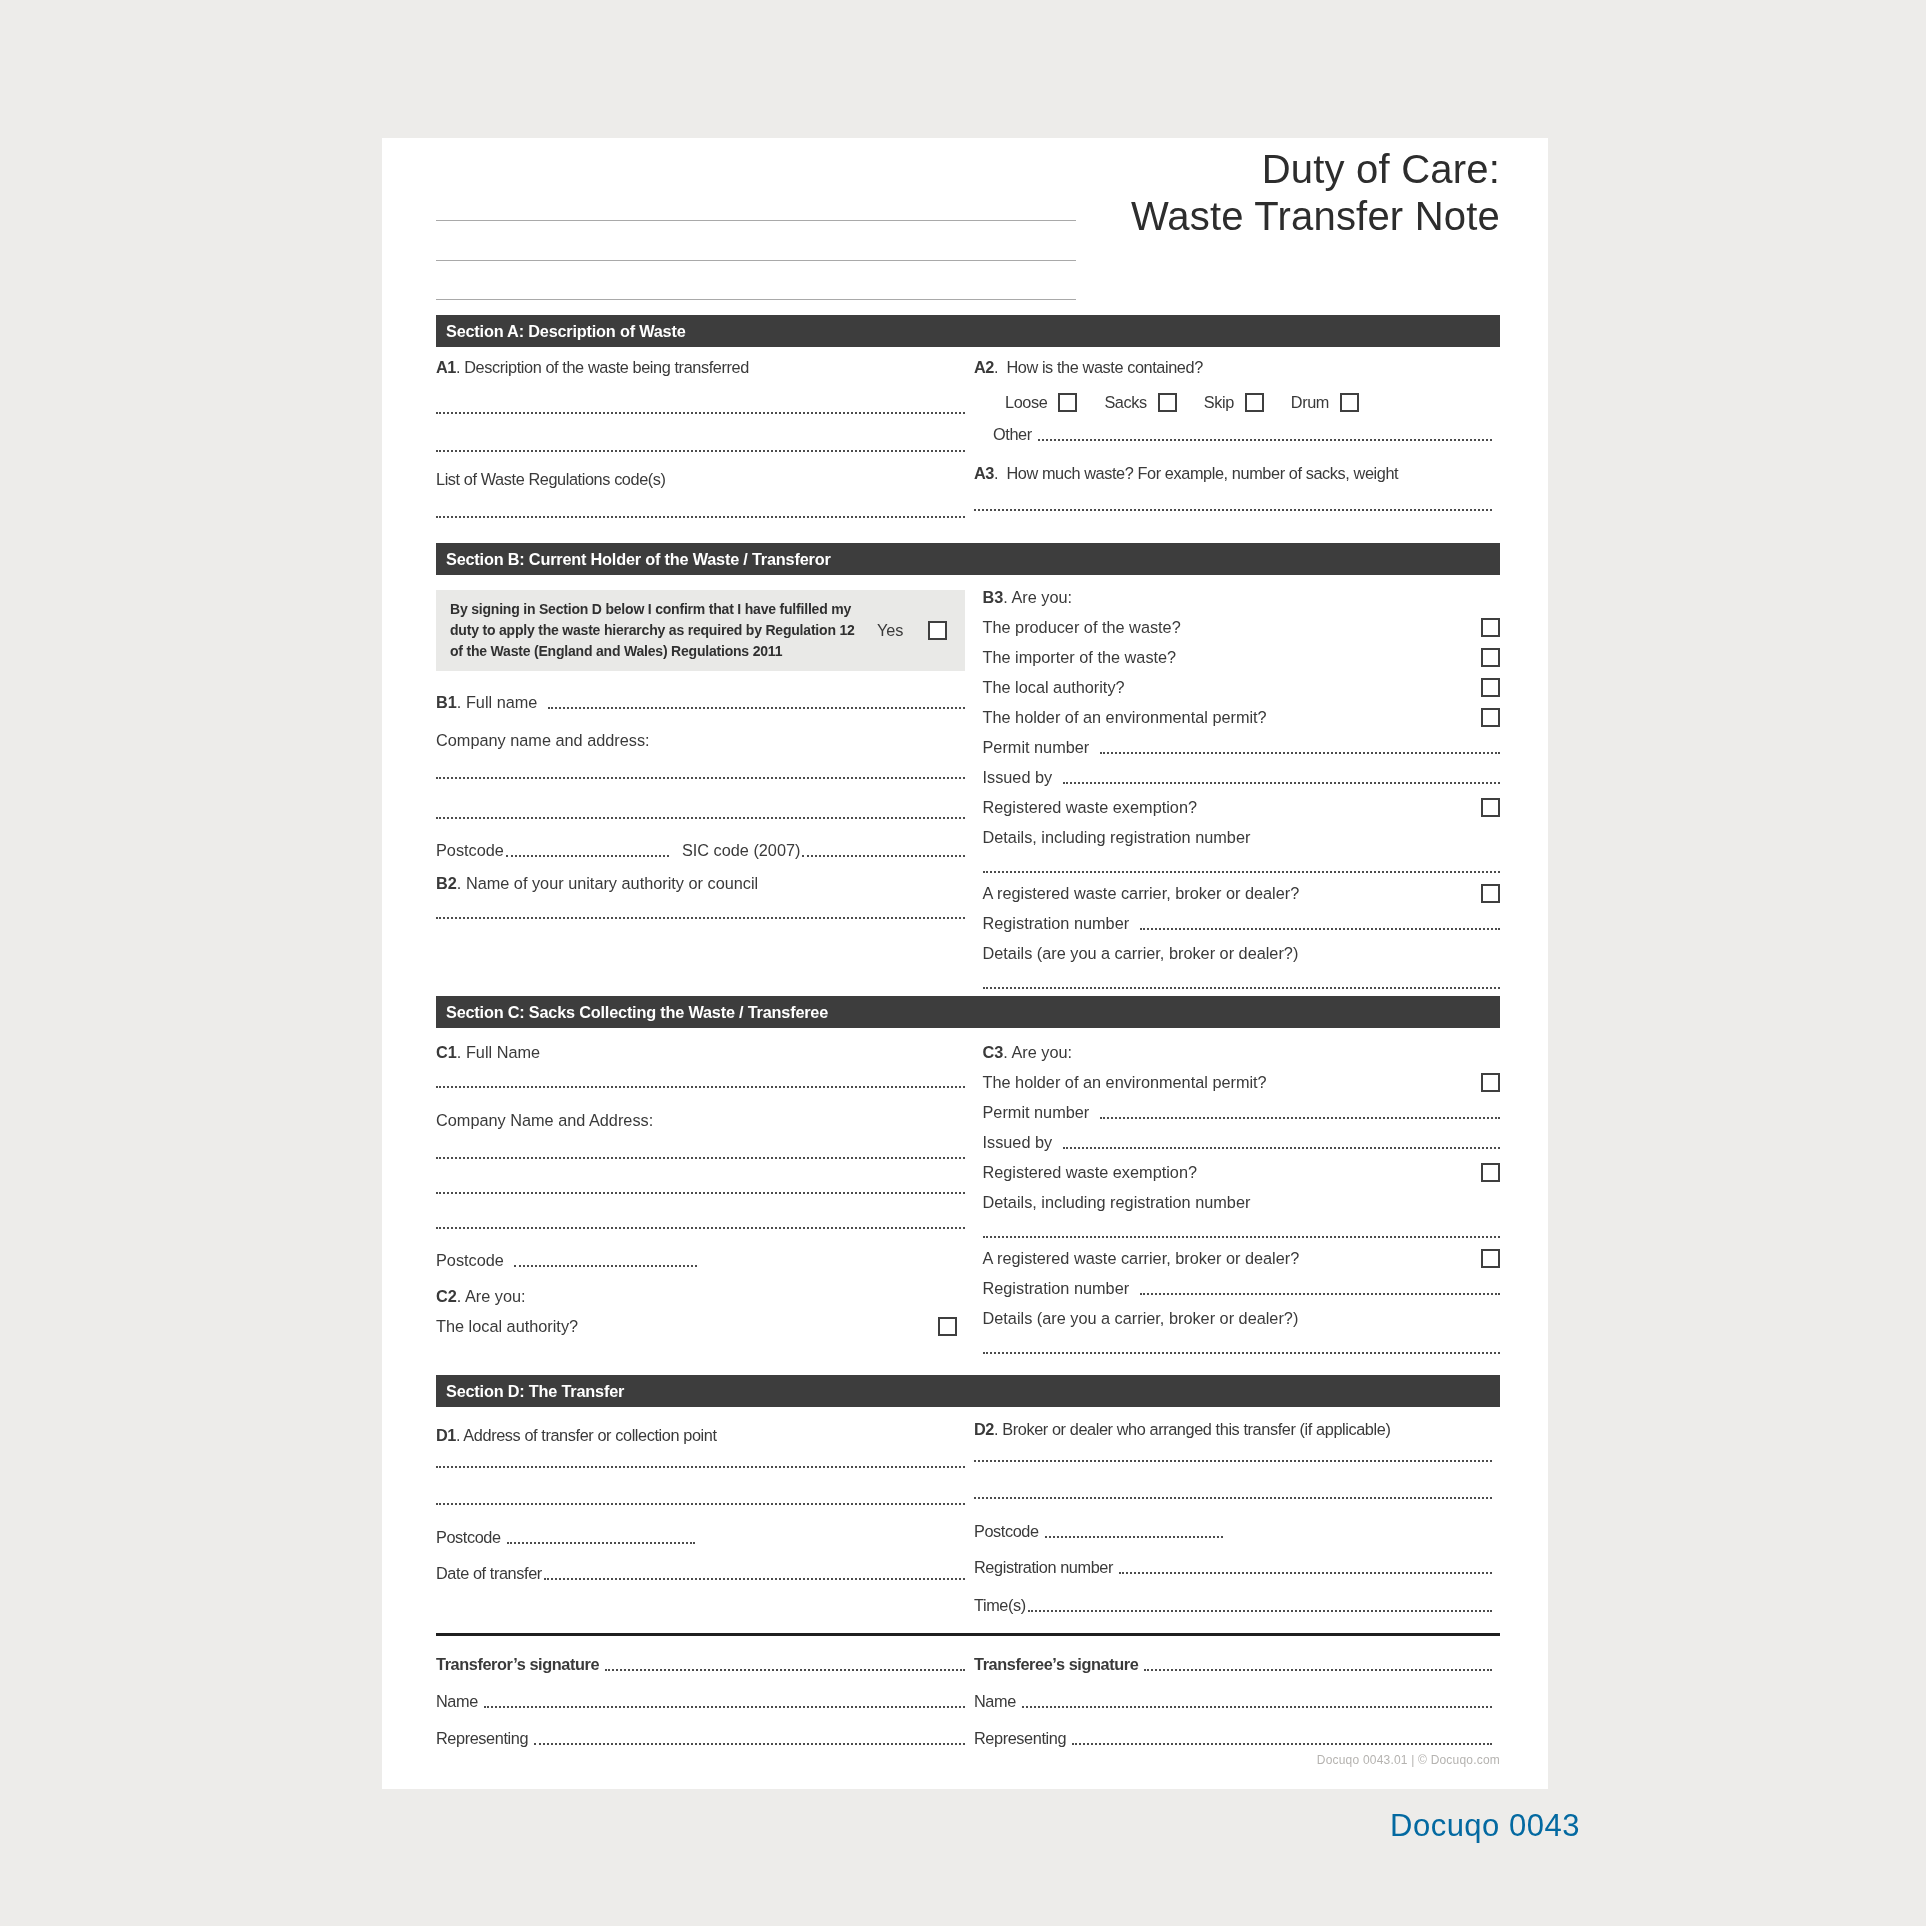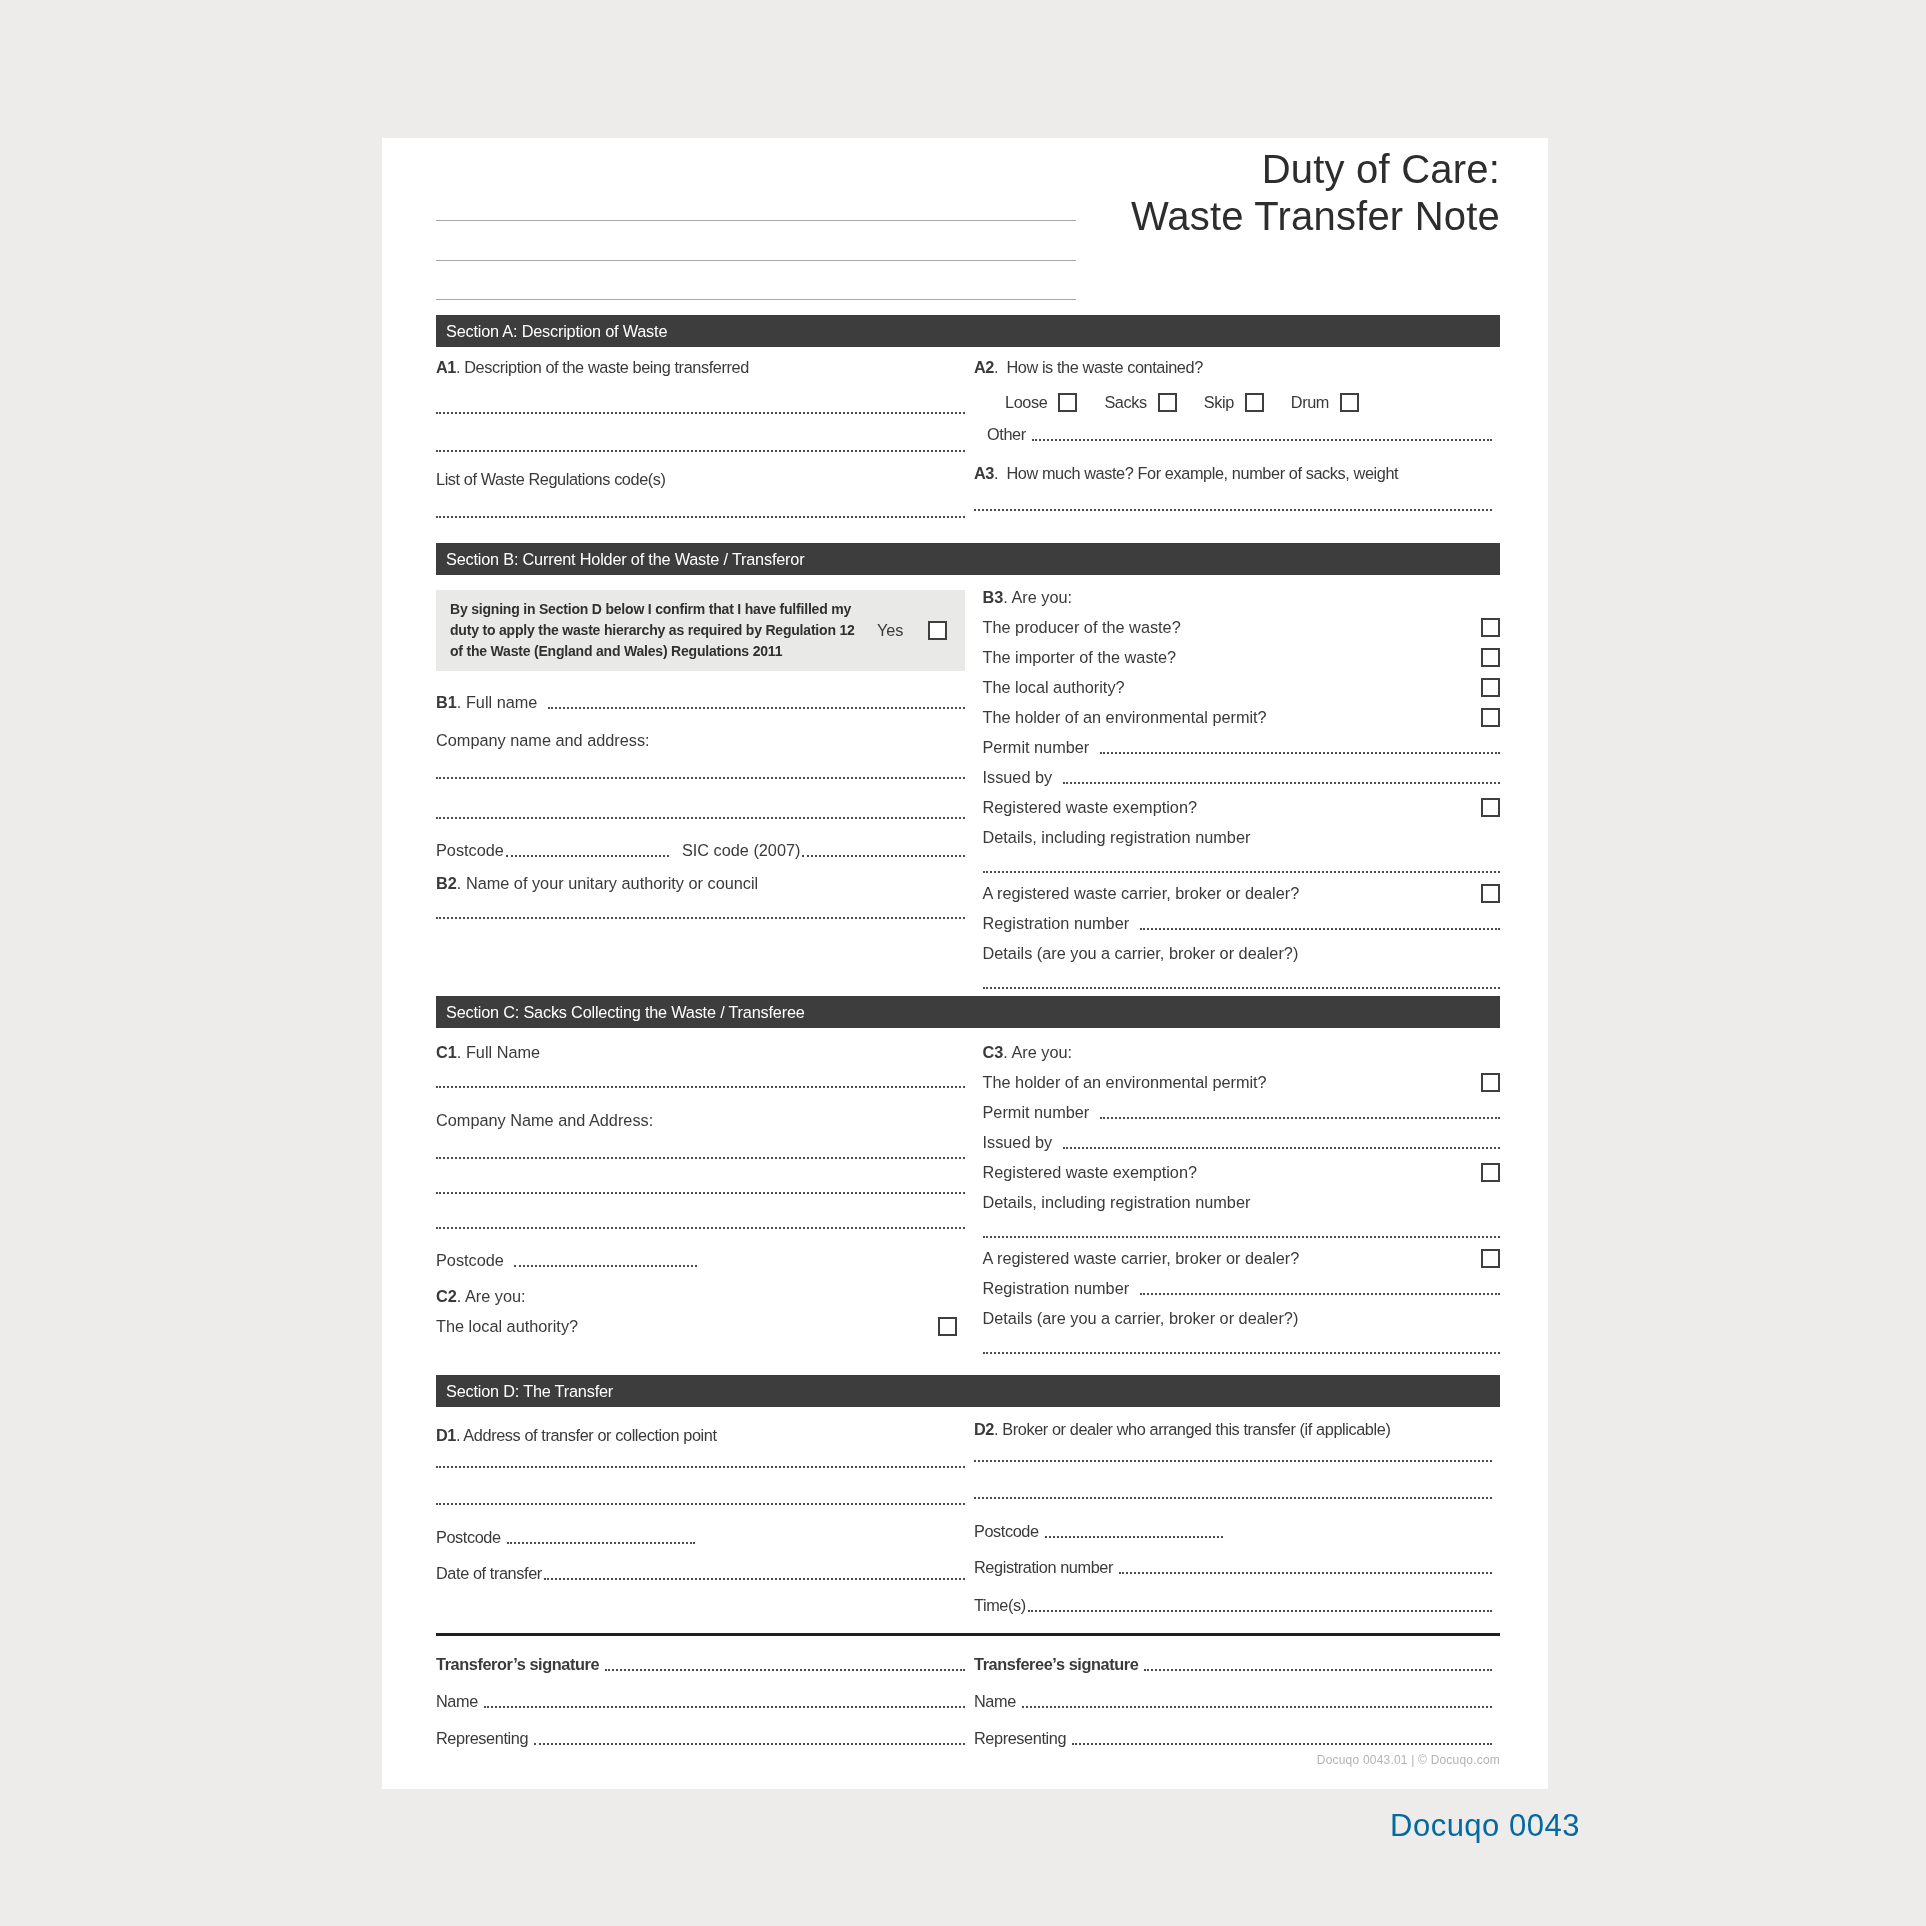--- a/index.html
+++ b/index.html
@@ -20,21 +20,21 @@
   
   .hdr { position:relative; height:177px; }
   .hline { position:absolute; left:0; width:640px; border-top:1px solid #a9a9a9; }
   .title {
     position:absolute; right:0; top:8px; text-align:right;
     font-size:40px; line-height:47px; color:#2d2d2d; letter-spacing:0.2px;margin-left:44px;
   }
   
   .bar {
     height:32px; background:#3d3d3d; color:#fff;
-    font-weight:400; font-size:16.3px; line-height:32px;
+    font-weight:700; font-size:16.3px; line-height:32px;
     padding-left:10px; letter-spacing:-0.2px;
   }
   
   .cols { display:flex; gap:18px; }
   .cl { width:529px; }
   .cr { width:518px; }
   
   .row { display:flex; align-items:flex-end; height:22px; }
   .row span { line-height:20px; font-size:16.3px; white-space:pre-wrap; }
   .sp { justify-content:space-between; }
@@ -119,21 +119,21 @@
           </div>
         <div class="pair">
             <span>Skip</span>
             <span class="cb"></span>
           </div>
         <div class="pair">
             <span>Drum</span>
             <span class="cb"></span>
           </div>
       </div>
-      <div class="row" style="margin-top:10px;margin-left:13px">
+      <div class="row" style="margin-top:10px;margin-left:19px">
         <span>Other</span>
         <div class="dots"></div>
       </div>
       <div class="row" style="margin-top:17px">
         <span class="b">A3</span>
           <span>.  How much waste? For example, number of sacks, weight</span>
       </div>
       <div class="dotrow" style="margin-top:10px"></div>
     </div>
   </div>

